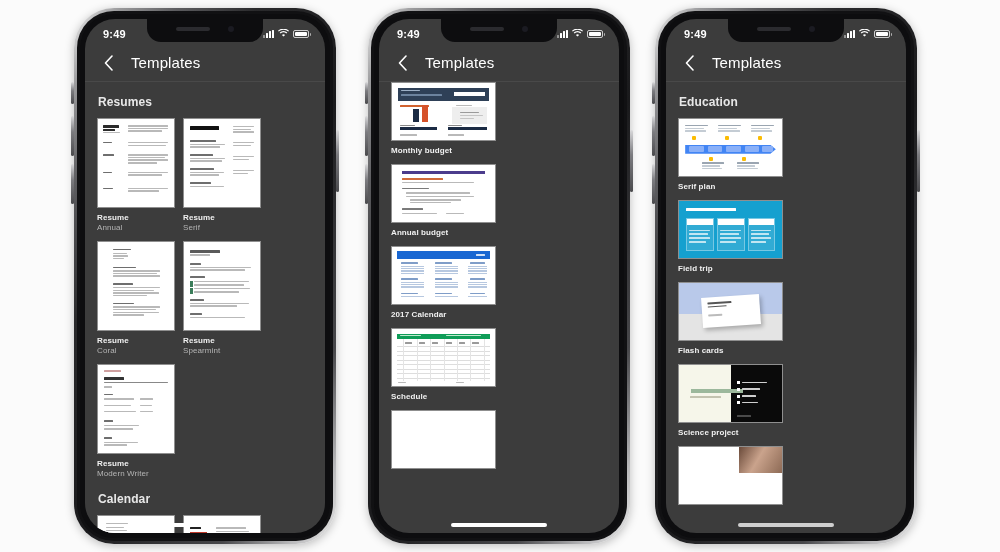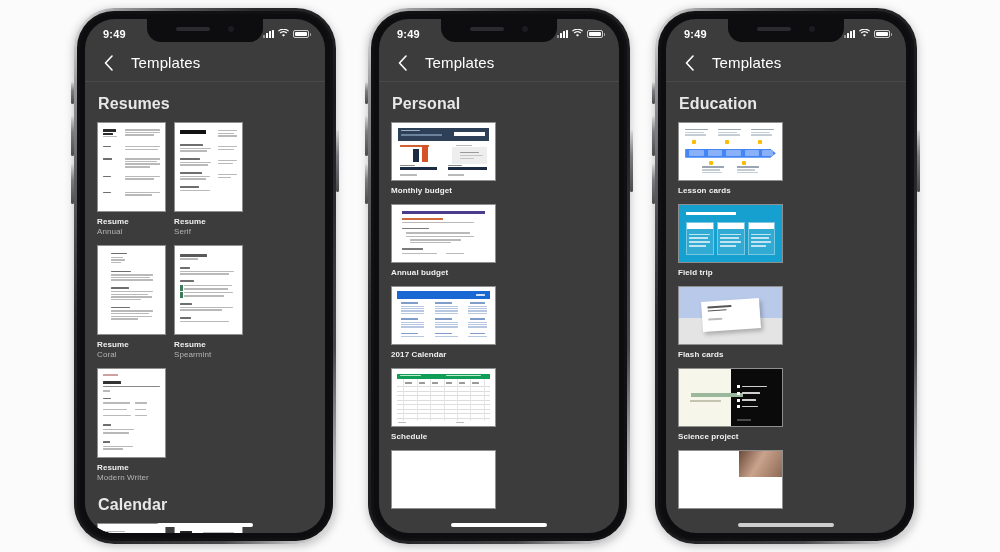--- a/index.html
+++ b/index.html
@@ -125,27 +125,27 @@
 
   
   .content {
     position: absolute;
     top: 63px; left: 0; right: 0; bottom: 0;
     overflow: hidden;
     padding: 0 12px;
   }
   .section-title {
     color: #e8e8e8;
-    font-size: 16px;
+    font-size: 12px;
     font-weight: bold;
     margin: 13px 0 9px 1px;
     letter-spacing: .1px;
   }
   .grid { display: flex; flex-wrap: wrap; gap: 8px; }
-  .card { width: 69px; }
+  .card { width: 78px; }
   .card.wide { width: 105px; }
 
   .thumb {
     width: 100%;
     background: #fff;
     border: 1px solid #8f8f8f;
     overflow: hidden;
     position: relative;
   }
   .thumb.doc { height: 90px; }
@@ -509,21 +509,20 @@
           <div class="navbar">
             <span class="back-chevron">
               <svg width="9" height="16" viewBox="0 0 9 16">
                   <path d="M8 1 1.5 8 8 15" stroke="#fff" stroke-width="1.6" fill="none" stroke-linecap="round" stroke-linejoin="round"></path>
                 </svg>
             </span>
             <span class="nav-title">Templates</span>
           </div>
 
           <div class="content">
-            <div class="section-title">Personal</div>
             <div class="grid">
 
 
               <div class="card wide">
                 <div class="thumb land">
                   <div class="pg">
                     <div class="mb-top"></div>
                     <div class="ln" style="left:9%;top:12%;width:18%;background:#9db0c6"></div>
                     <div class="ln" style="left:9%;top:20%;width:40%;background:#6c839e"></div>
                     <div class="mb-field"></div>
@@ -747,21 +746,21 @@
                     <div class="lp-dot" style="left:29%;top:66%"></div>
                     <div class="lp-dot" style="left:61%;top:66%"></div>
                     <div class="ln" style="left:22%;top:76%;width:22%;background:#9aa5b1"></div>
                     <div class="ln" style="left:22%;top:81%;width:18%;background:#c4ccd4"></div>
                     <div class="ln" style="left:22%;top:86%;width:20%;background:#c4ccd4"></div>
                     <div class="ln" style="left:56%;top:76%;width:22%;background:#9aa5b1"></div>
                     <div class="ln" style="left:56%;top:81%;width:18%;background:#c4ccd4"></div>
                     <div class="ln" style="left:56%;top:86%;width:21%;background:#c4ccd4"></div>
                   </div>
                 </div>
-                <div class="card-label">Lesson cards</div>
+                <div class="card-label">Serif plan</div>
               </div>
 
 
               <div class="card wide">
                 <div class="thumb land">
                   <div class="ft-bg"></div>
                   <div class="ln" style="left:7%;top:13%;width:48%;background:#fff;height:3px"></div>
                   <div class="ft-col" style="left:7%;width:27%"></div>
                   <div class="ft-col" style="left:37%;width:27%"></div>
                   <div class="ft-col" style="left:67%;width:26%"></div>

